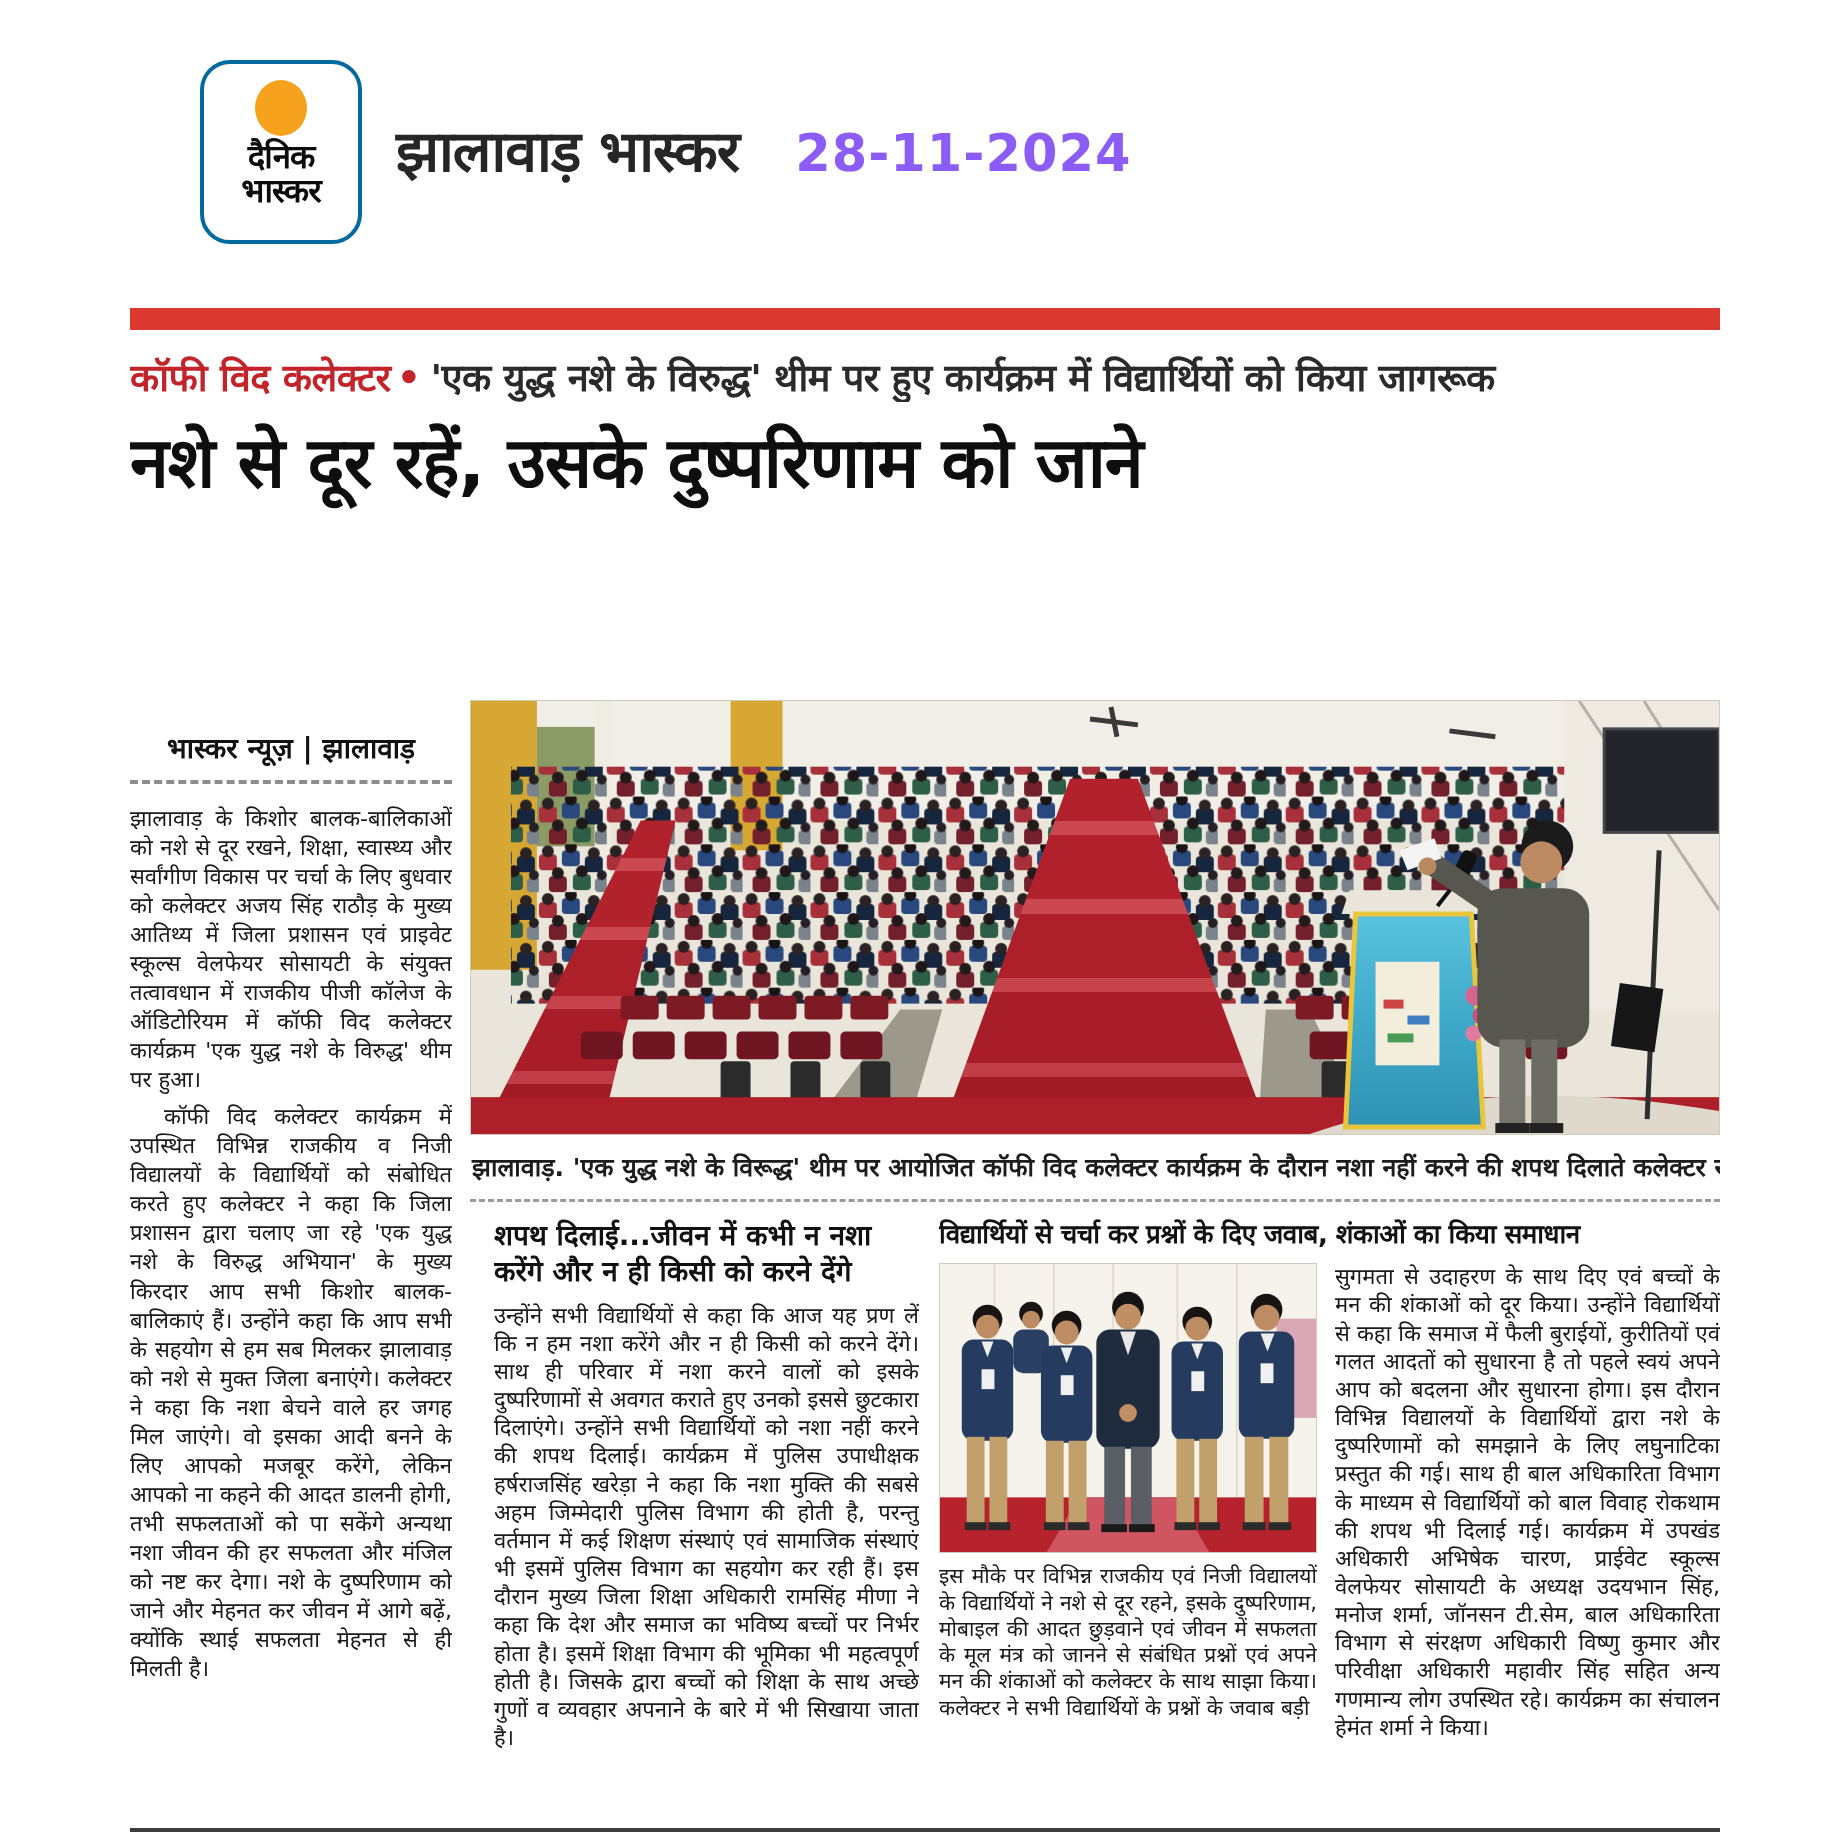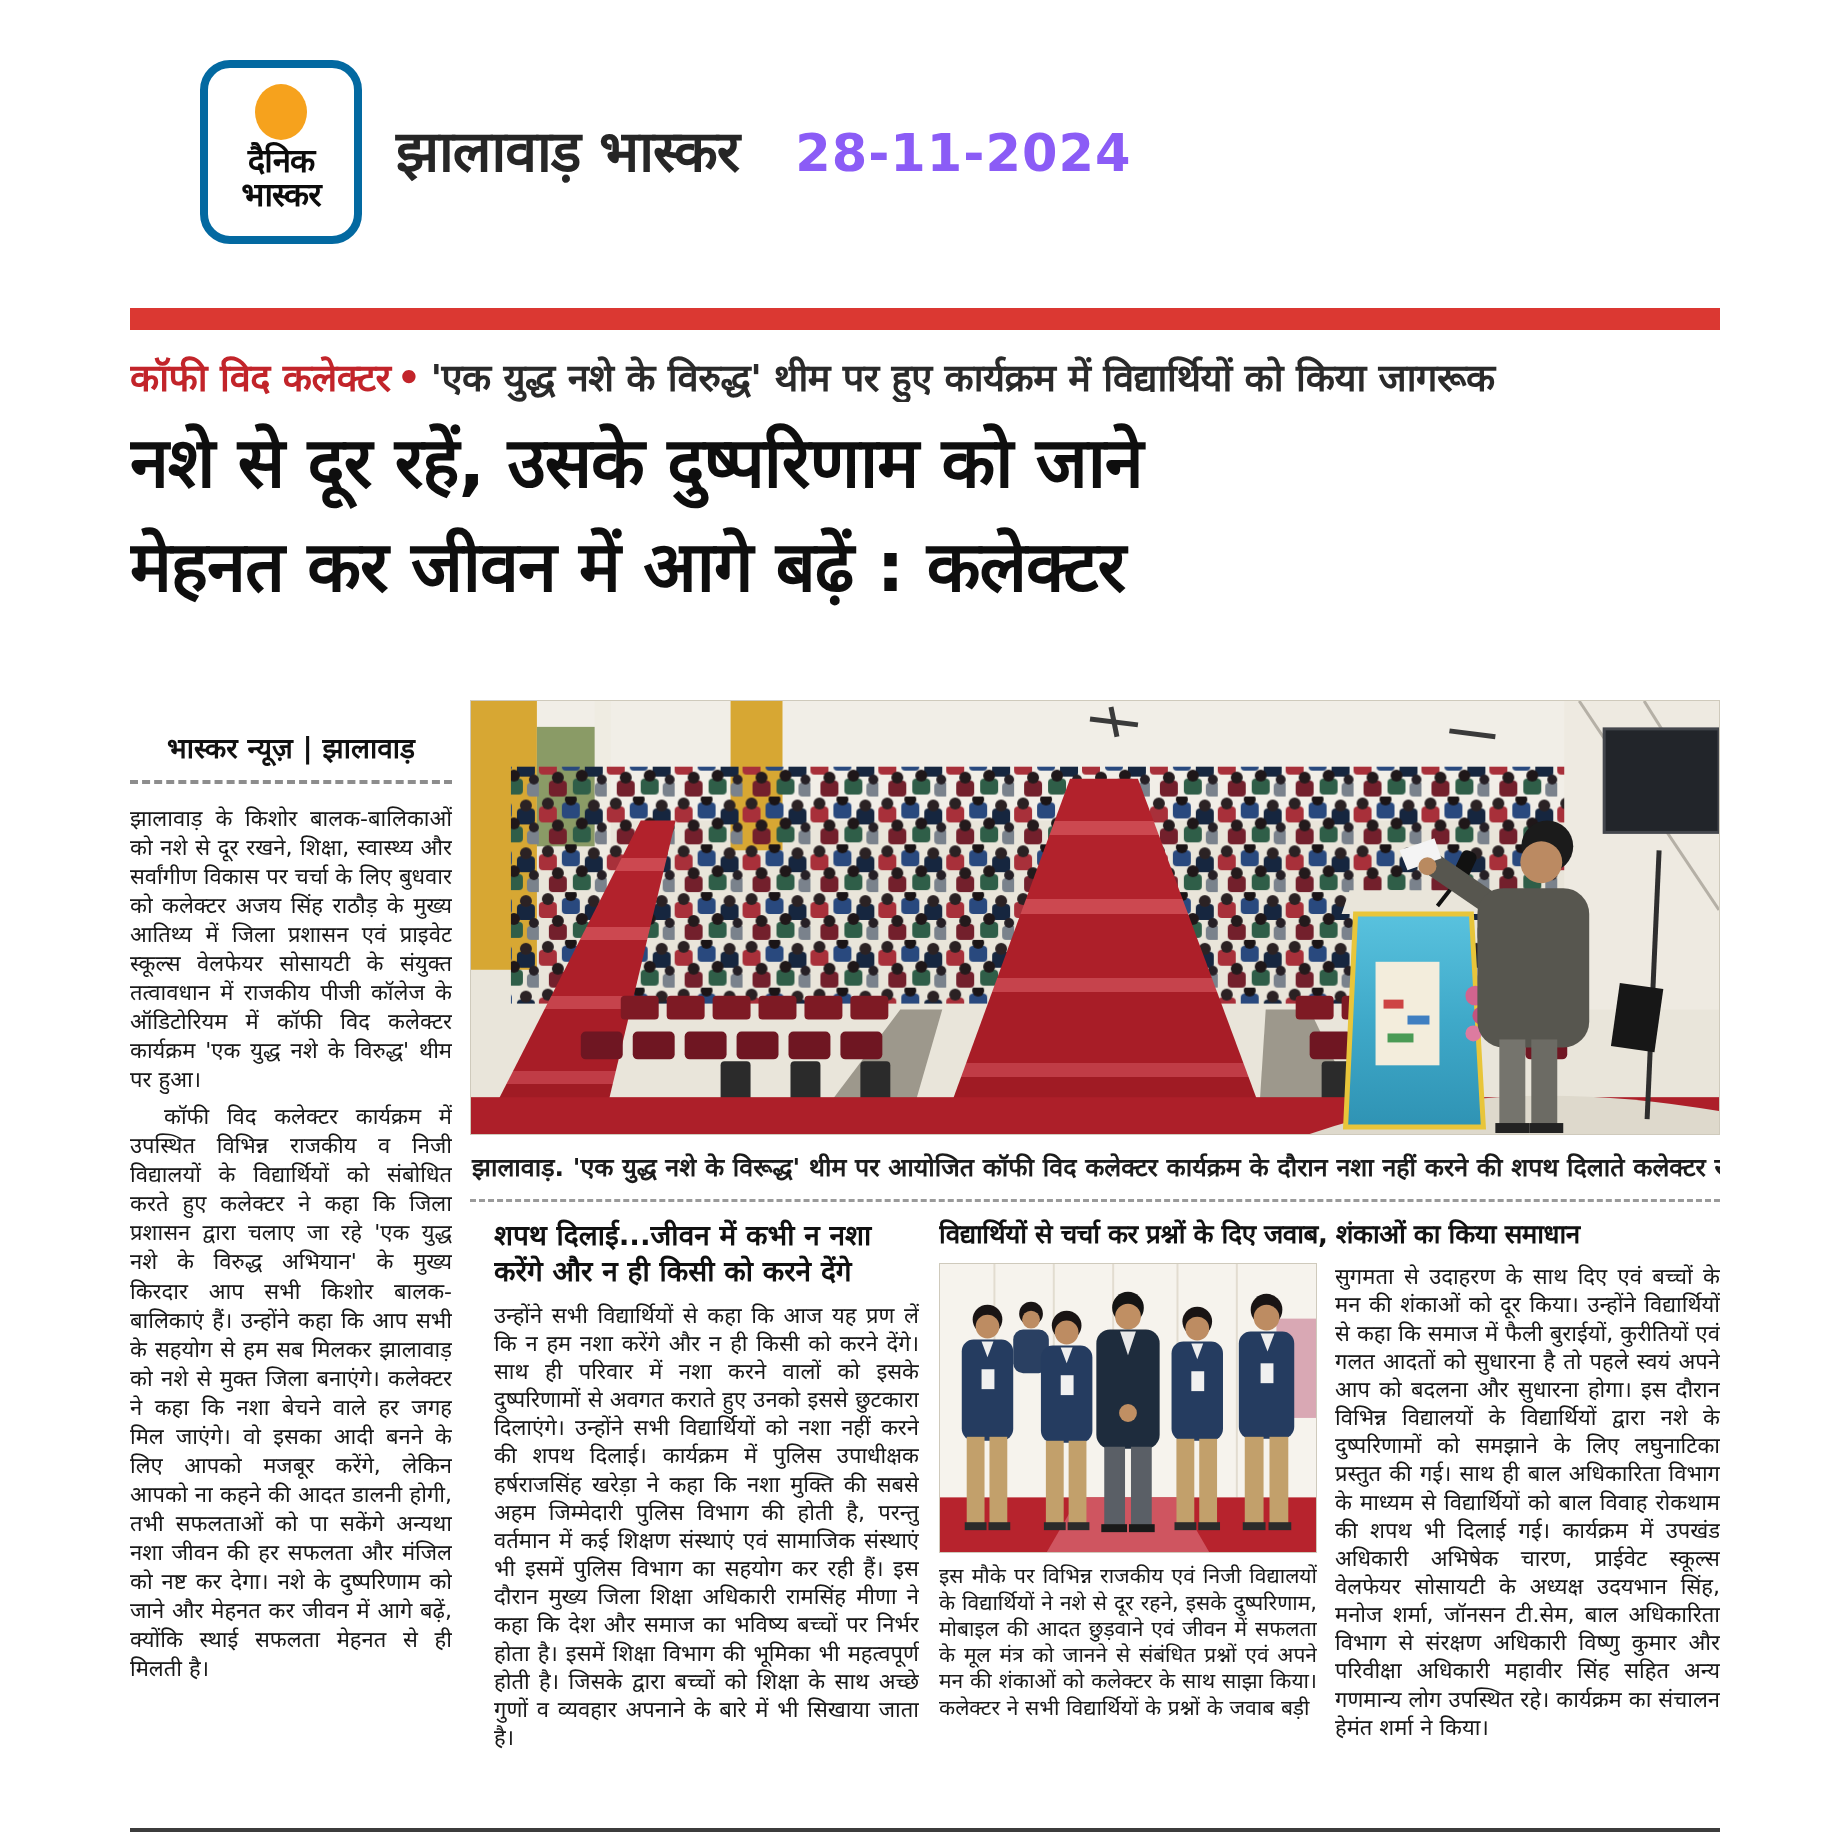--- a/index.html
+++ b/index.html
@@ -1,21 +1,21 @@
 <!DOCTYPE html>
 <html><head>
 <meta charset="utf-8">
 <style>
   html,body{margin:0;padding:0;background:#ffffff;}
   .page{position:relative;width:1845px;height:1845px;background:#ffffff;overflow:hidden;
         font-family:"DejaVu Sans", sans-serif;color:#1a1a1a;}
 
   
   .logo{position:absolute;left:200px;top:60px;width:162px;height:184px;background:#fff;
-        border:8px solid #0369a1;border-radius:30px;box-sizing:border-box;text-align:center;}
+        border:4px solid #0369a1;border-radius:30px;box-sizing:border-box;text-align:center;}
   .logo-sun{width:52px;height:56px;background:#f6a21d;border-radius:50%;margin:16px auto 4px;}
   .logo-text{font-weight:800;font-size:33px;line-height:1.04;color:#0c0c0c;letter-spacing:-1px;}
   .mast-row{position:absolute;left:382px;top:96px;display:flex;align-items:baseline;gap:42px;white-space:nowrap;}
   .edition{font-size:57px;font-weight:700;color:#262626;margin:14px;letter-spacing:-1px;}
   .pub-date{font-size:51px;font-weight:600;color:#8b5cf6;letter-spacing:1px;text-align:right;}
 
   
   .red-bar{position:absolute;left:130px;top:308px;width:1590px;height:22px;background:#db3832;}
   .kicker{position:absolute;left:130px;top:350px;width:1590px;font-size:38px;font-weight:800;
           color:#2a2a2a;white-space:nowrap;overflow:hidden;letter-spacing:-0.5px;}
@@ -70,21 +70,20 @@
   </div>
 
   <div class="red-bar"></div>
 
   <div class="kicker">
     <span class="kicker-label">कॉफी विद कलेक्टर</span><span class="kicker-bullet">•</span><span>'एक युद्ध नशे के विरुद्ध' थीम पर हुए कार्यक्रम में विद्यार्थियों को किया जागरूक</span>
   </div>
 
   <h2 class="headline">
     <span>नशे से दूर रहें, उसके दुष्परिणाम को जाने</span><br>
-    <span>मेहनत कर जीवन में आगे बढ़ें : कलेक्टर</span>
   </h2>
 
   <div class="content">
 
     <aside class="left-col">
       <div class="byline">भास्कर न्यूज़ | झालावाड़</div>
       <div class="byline-rule"></div>
       <p>झालावाड़ के किशोर बालक-बालिकाओं को नशे से दूर रखने, शिक्षा, स्वास्थ्य और सर्वांगीण विकास पर चर्चा के लिए बुधवार को कलेक्टर अजय सिंह राठौड़ के मुख्य आतिथ्य में जिला प्रशासन एवं प्राइवेट स्कूल्स वेलफेयर सोसायटी के संयुक्त तत्वावधान में राजकीय पीजी कॉलेज के ऑडिटोरियम में कॉफी विद कलेक्टर कार्यक्रम 'एक युद्ध नशे के विरुद्ध' थीम पर हुआ।</p>
       <p class="indent">कॉफी विद कलेक्टर कार्यक्रम में उपस्थित विभिन्न राजकीय व निजी विद्यालयों के विद्यार्थियों को संबोधित करते हुए कलेक्टर ने कहा कि जिला प्रशासन द्वारा चलाए जा रहे 'एक युद्ध नशे के विरुद्ध अभियान' के मुख्य किरदार आप सभी किशोर बालक-बालिकाएं हैं। उन्होंने कहा कि आप सभी के सहयोग से हम सब मिलकर झालावाड़ को नशे से मुक्त जिला बनाएंगे। कलेक्टर ने कहा कि नशा बेचने वाले हर जगह मिल जाएंगे। वो इसका आदी बनने के लिए आपको मजबूर करेंगे, लेकिन आपको ना कहने की आदत डालनी होगी, तभी सफलताओं को पा सकेंगे अन्यथा नशा जीवन की हर सफलता और मंजिल को नष्ट कर देगा। नशे के दुष्परिणाम को जाने और मेहनत कर जीवन में आगे बढ़ें, क्योंकि स्थाई सफलता मेहनत से ही मिलती है।</p>
     </aside>

